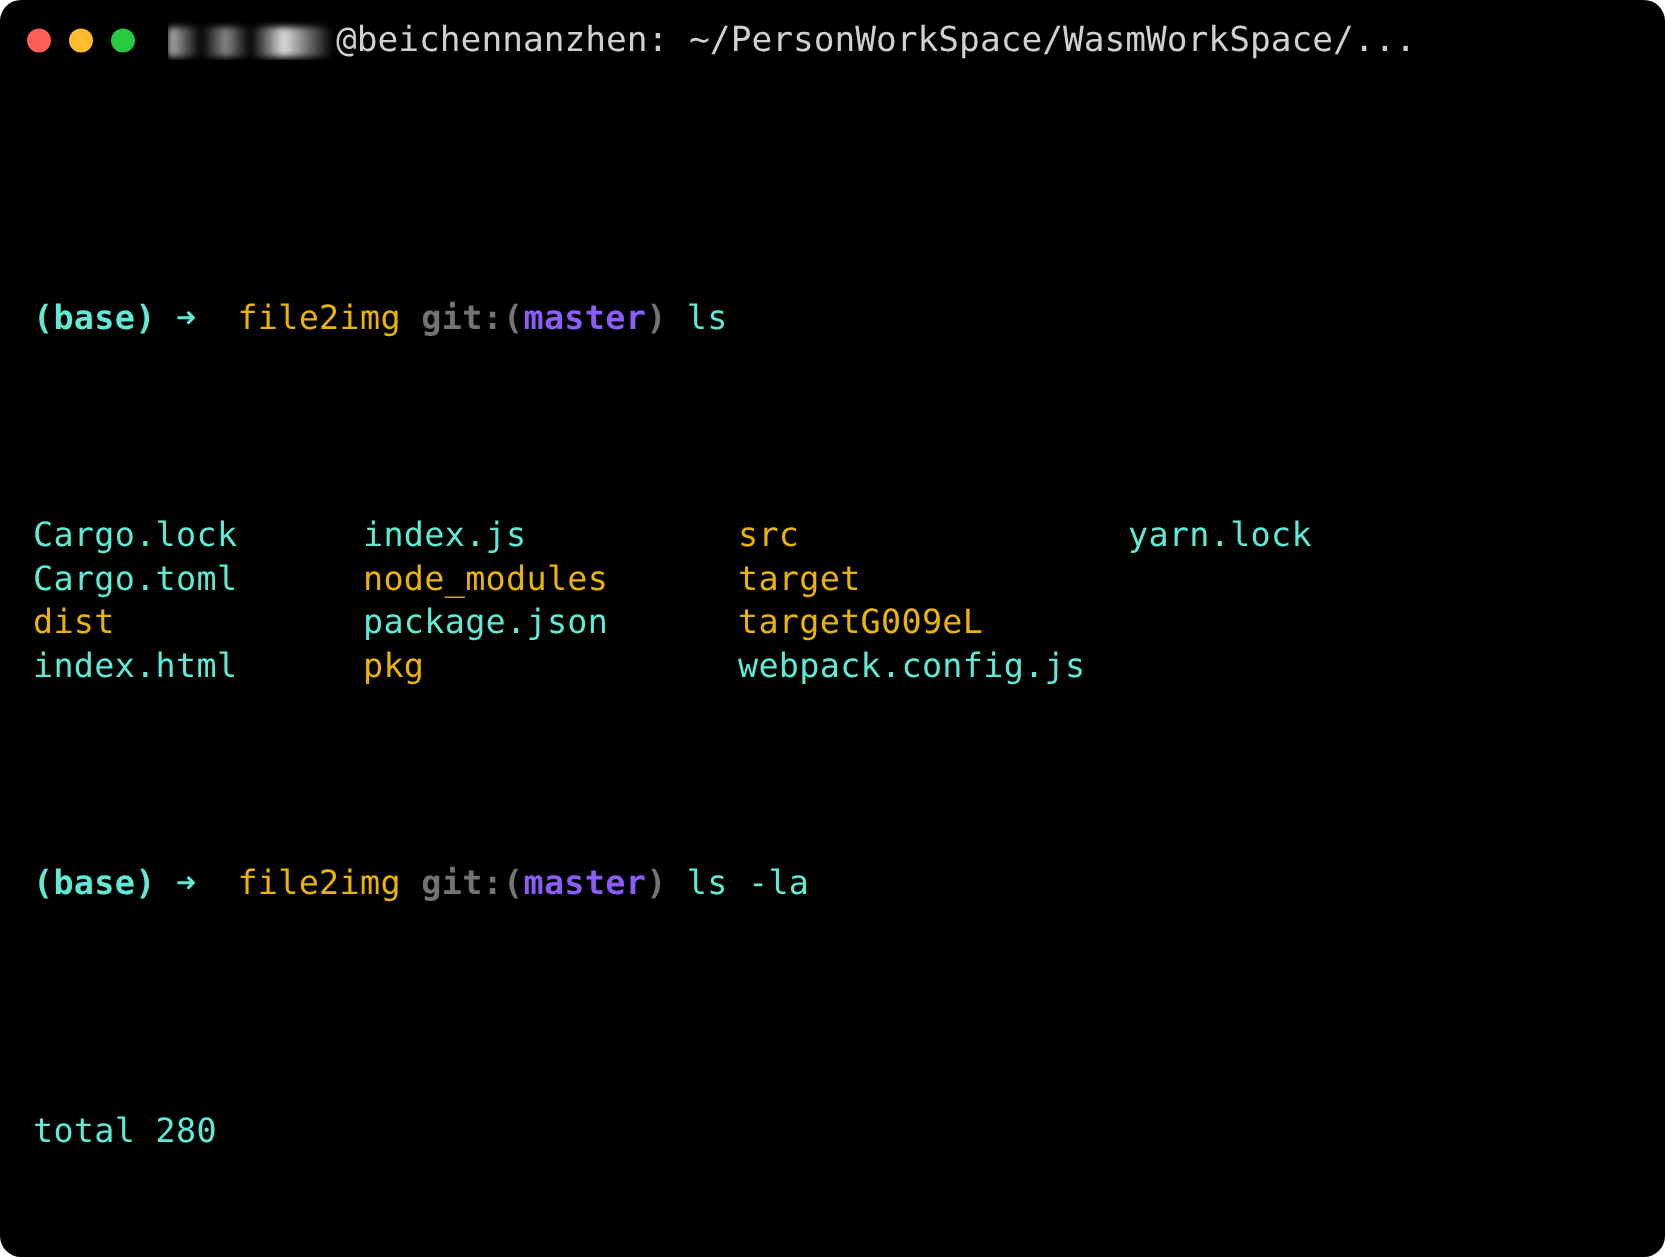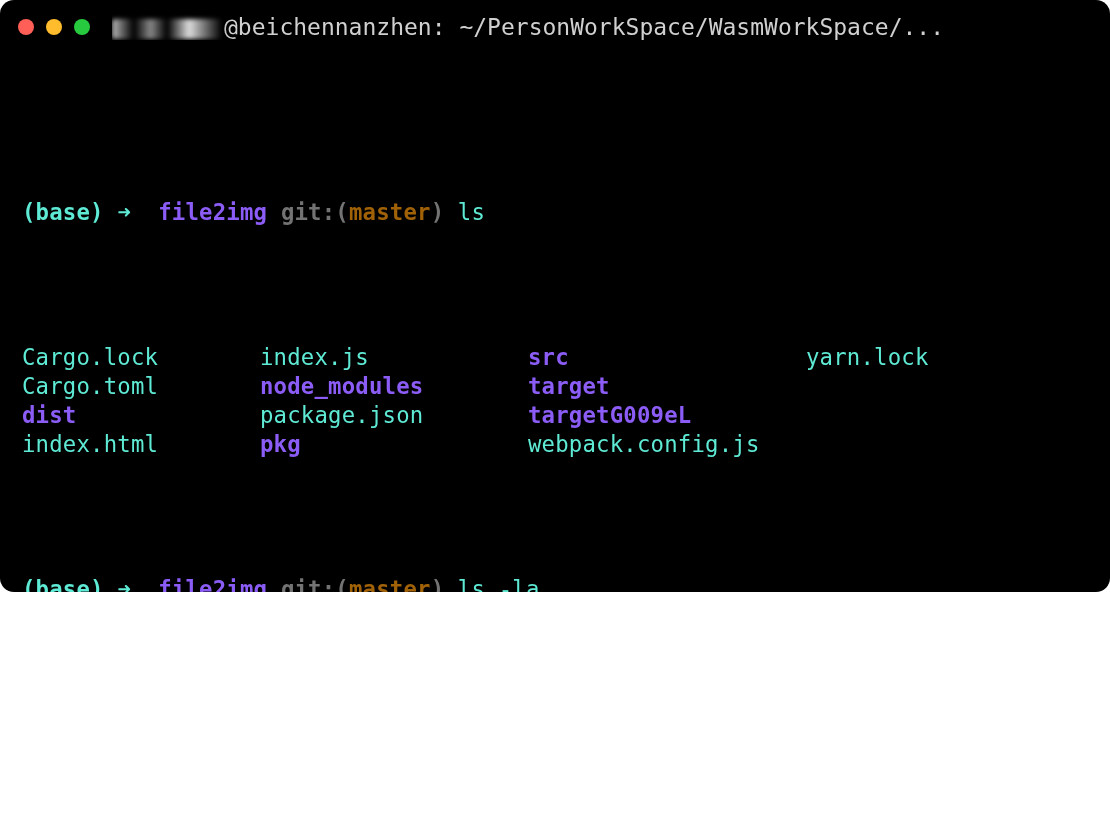--- a/index.html
+++ b/index.html
@@ -6,21 +6,21 @@
   body {
     background: #fff;
     display: flex;
     align-items: flex-start;
     justify-content: center;
     padding: 0;
     font-family: "SF Mono", "Menlo", "Consolas", monospace;
   }
   .window {
     width: 1110px;
-    height: 592px;
+    height: 838px;
     background: #000;
     border-radius: 14px;
     overflow: hidden;
     position: relative;
   }
   .titlebar {
     height: 54px;
     display: flex;
     align-items: center;
     padding: 0 18px;
@@ -49,29 +49,29 @@
     white-space: pre;
     color: #eaeaea;
     letter-spacing: 0.2px;
   }
   .row { display: block; height: 29px; white-space: pre; margin-top: 20px; }
   .prompt-row { display: flex; align-items: baseline; height: 29px; }
   .prompt-row .cmd { margin-left: 1ch; }
 
   
   .c-white   { color: #5eead4; }
-  .c-cyan-b  { color: #8b5cf6; font-weight: 700; }
+  .c-cyan-b  { color: #eab308; font-weight: 400; }
   .c-blue    { color: #737373; font-weight: 600; }
-  .c-red     { color: #a16207; font-weight: 600; }
+  .c-red     { color: #8b5cf6; font-weight: 600; }
   .bold      { font-weight: 700; }
 
   .ls-grid {
     display: grid;
     grid-template-columns: 220px 250px 260px auto;
-    column-gap: 18px;
+    column-gap: 0;
   }
   .ls-grid span { white-space: pre; line-height: 29px; }
 </style>
 </head>
 <body>
 
 <div class="window">
 
   <div class="titlebar">
     <div class="traffic-lights">

